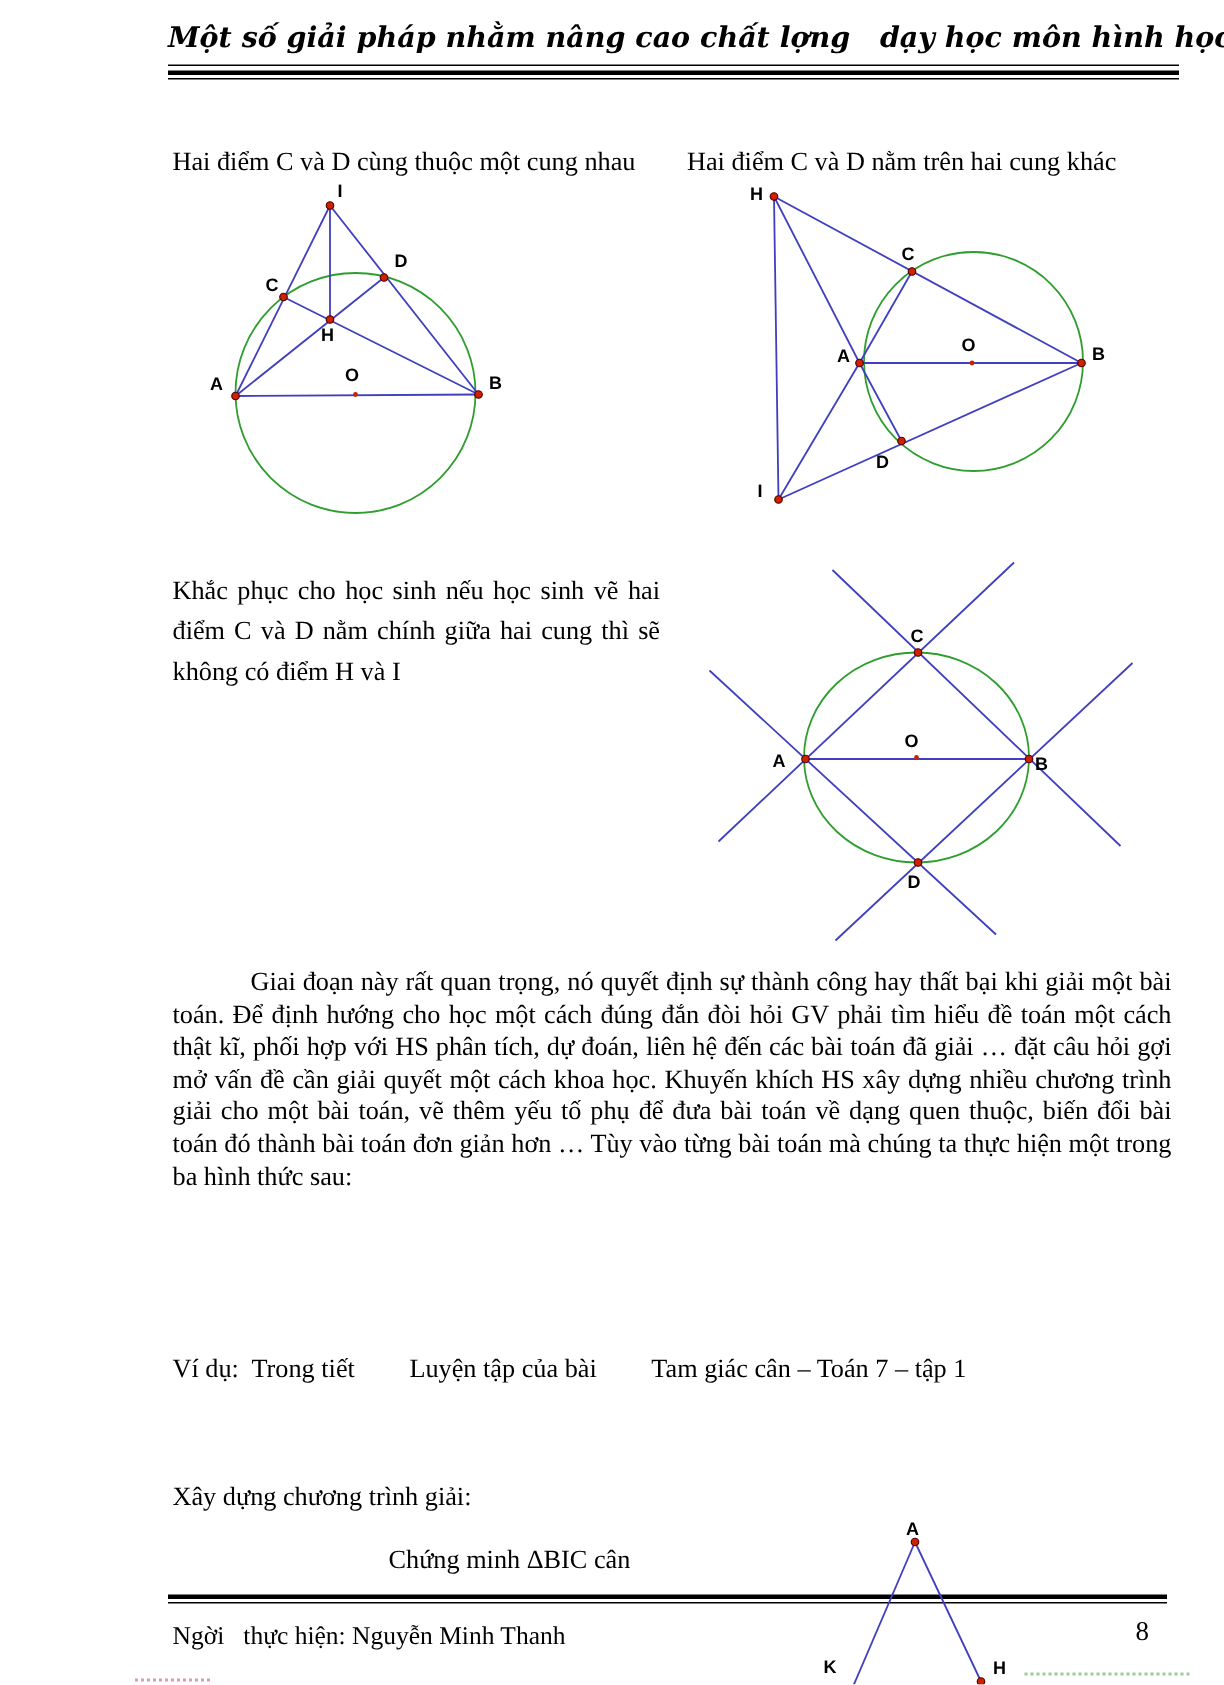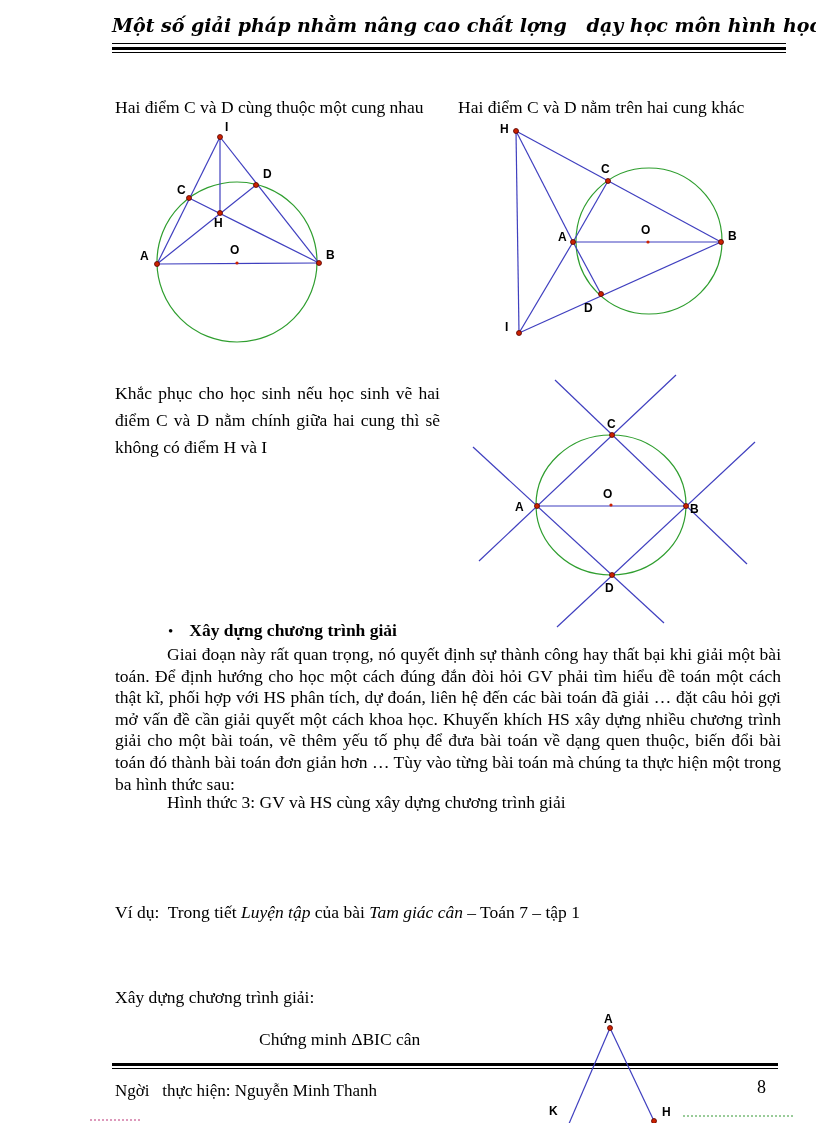--- a/index.html
+++ b/index.html
@@ -17,21 +17,21 @@
   .intro{font-size:17.5px;line-height:24px;margin-top:32px;}
   .note{left:115px;top:380px;width:325px;font-size:17.5px;line-height:27px;text-align:justify;}
   .bullet-line{left:168px;top:620px;font-size:17.5px;}
   .bullet-line .dot{font-size:15px;margin-right:16px;}
   .bullet-line .ttl{font-weight:bold;}
   .para{left:115px;top:644px;width:666px;text-indent:52px;}
   .methods{left:115px;top:792px;width:666px;}
   .methods p{margin:0;text-indent:52px;}
   .example{left:115px;top:902px;width:672px;}
   .example .l1{white-space:pre;text-align:left;}
-  .example .it{font-style:italic;}
+  .example .it{margin-left:32px;}
   .build-label{left:115px;top:987px;font-size:17.5px;}
   .prove-label{left:227px;top:1029px;font-size:17.5px;margin-left:32px;}
   .footer-author{left:115px;top:1081px;font-size:17px;white-space:pre;}
   .page-number{left:757px;top:1077px;font-size:18px;}
   .dotted-left{left:90px;top:1119px;width:50px;height:0;border-top:2px dotted #dd99bb;}
   .dotted-right{left:683px;top:1115px;width:110px;height:0;border-top:2px dotted #99cc99;}
   svg{position:absolute;overflow:visible;}
   svg line{stroke:#3f3fbf;stroke-width:1.2;}
   svg .gcirc{fill:none;stroke:#2f9e2f;stroke-width:1.2;}
   svg .pt{fill:#cc2200;stroke:#550000;stroke-width:0.8;}
@@ -114,28 +114,24 @@
     <circle class="pt" cx="157" cy="67" r="2.5"></circle>
     <circle class="pt" cx="157" cy="207" r="2.5"></circle>
     <circle class="ctr" cx="156" cy="137" r="1.6"></circle>
     <text x="60" y="143">A</text>
     <text x="235" y="145">B</text>
     <text x="152" y="60">C</text>
     <text x="150" y="224">D</text>
     <text x="148" y="130">O</text>
   </svg>
 
-  <div class="abs bullet-line">
-    <span class="dot">•</span><span class="ttl">Xây dựng chương trình giải</span>
-  </div>
 
   <div class="abs body-text para">Giai đoạn này rất quan trọng, nó quyết định sự thành công hay thất bại khi giải một bài toán.  Để định hướng cho học một cách đúng đắn đòi hỏi GV phải tìm hiểu đề toán một cách thật kĩ, phối hợp với HS phân tích, dự đoán, liên hệ đến các bài toán đã giải … đặt câu hỏi gợi mở vấn đề cần giải quyết một cách khoa học.  Khuyến khích HS xây dựng nhiều chương trình giải cho một bài toán, vẽ thêm yếu tố phụ để đưa bài toán về dạng quen thuộc, biến đổi bài toán đó thành bài toán đơn giản hơn … Tùy vào từng bài toán mà chúng ta thực hiện một trong ba hình thức sau:</div>
 
   <div class="abs body-text methods">
-    <p>Hình thức 3: GV và HS cùng xây dựng chương trình giải</p>
   </div>
 
   <div class="abs body-text example">
     <div class="l1"><span>Ví dụ:  Trong tiết </span><span class="it">Luyện tập</span><span> của bài </span><span class="it">Tam giác cân</span><span> – Toán 7 – tập 1</span></div>
   </div>
 
   <div class="abs build-label">Xây dựng chương trình giải:</div>
 
   <div class="abs prove-label">Chứng minh ΔBIC cân</div>
 

